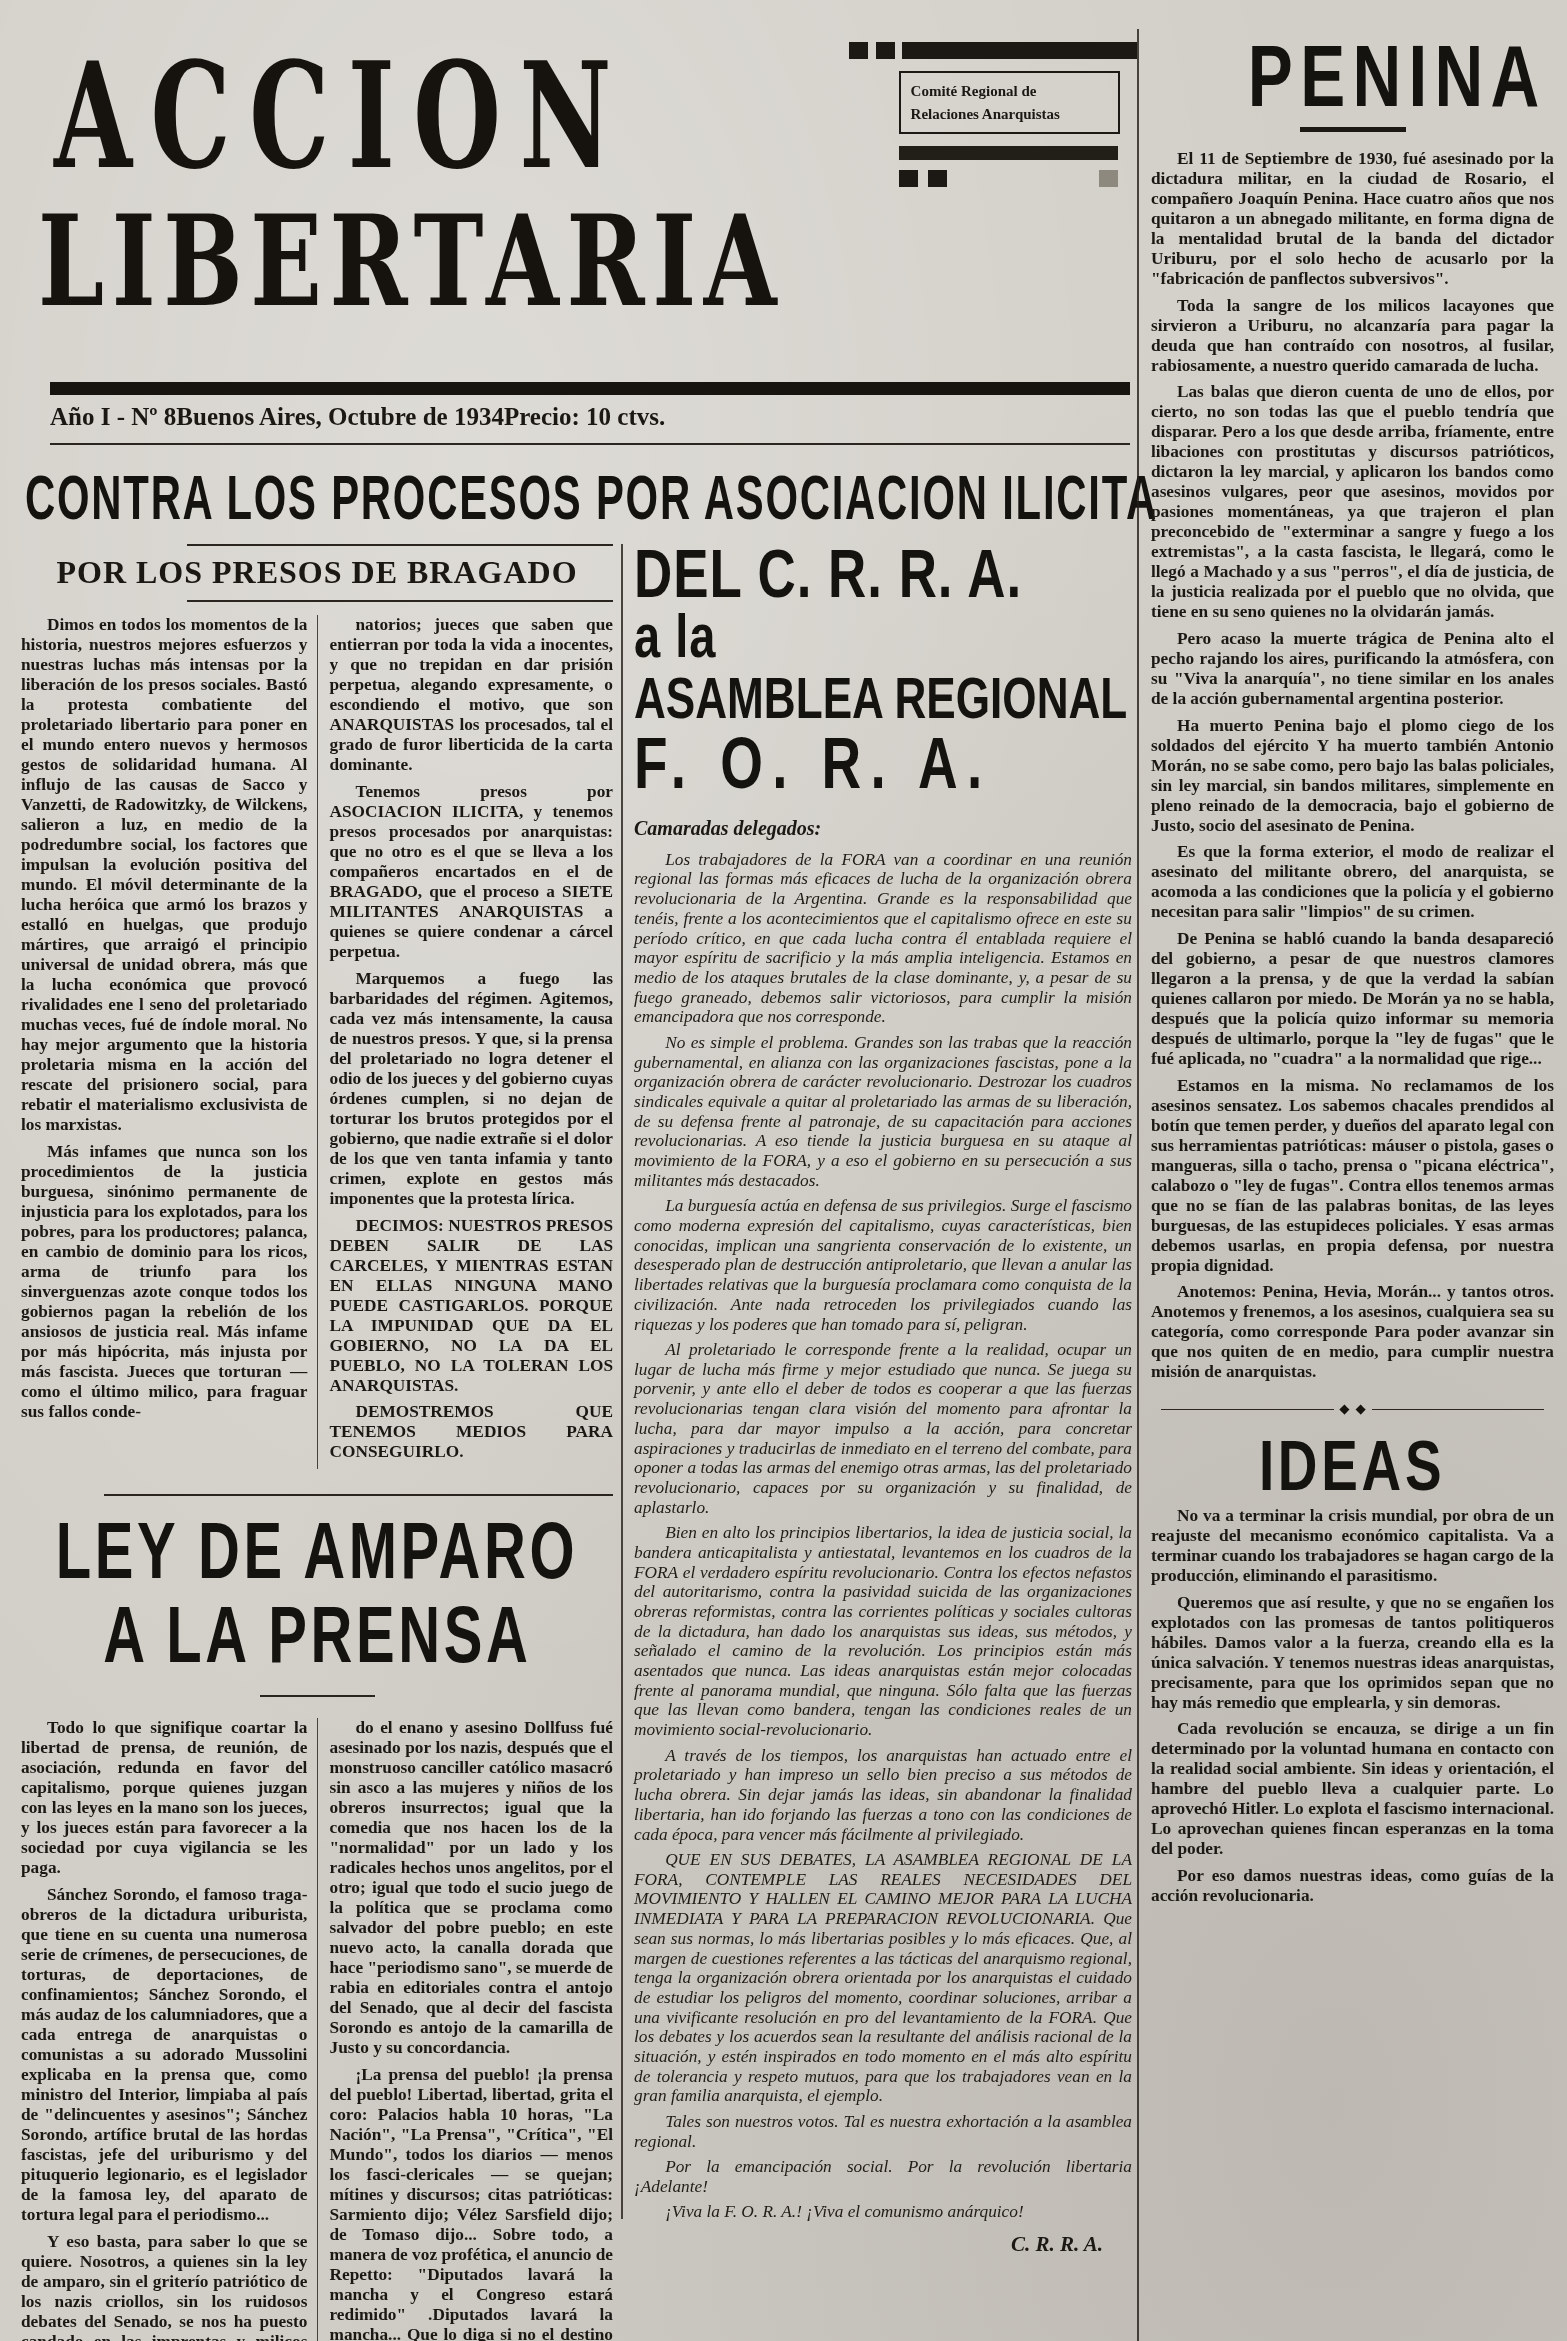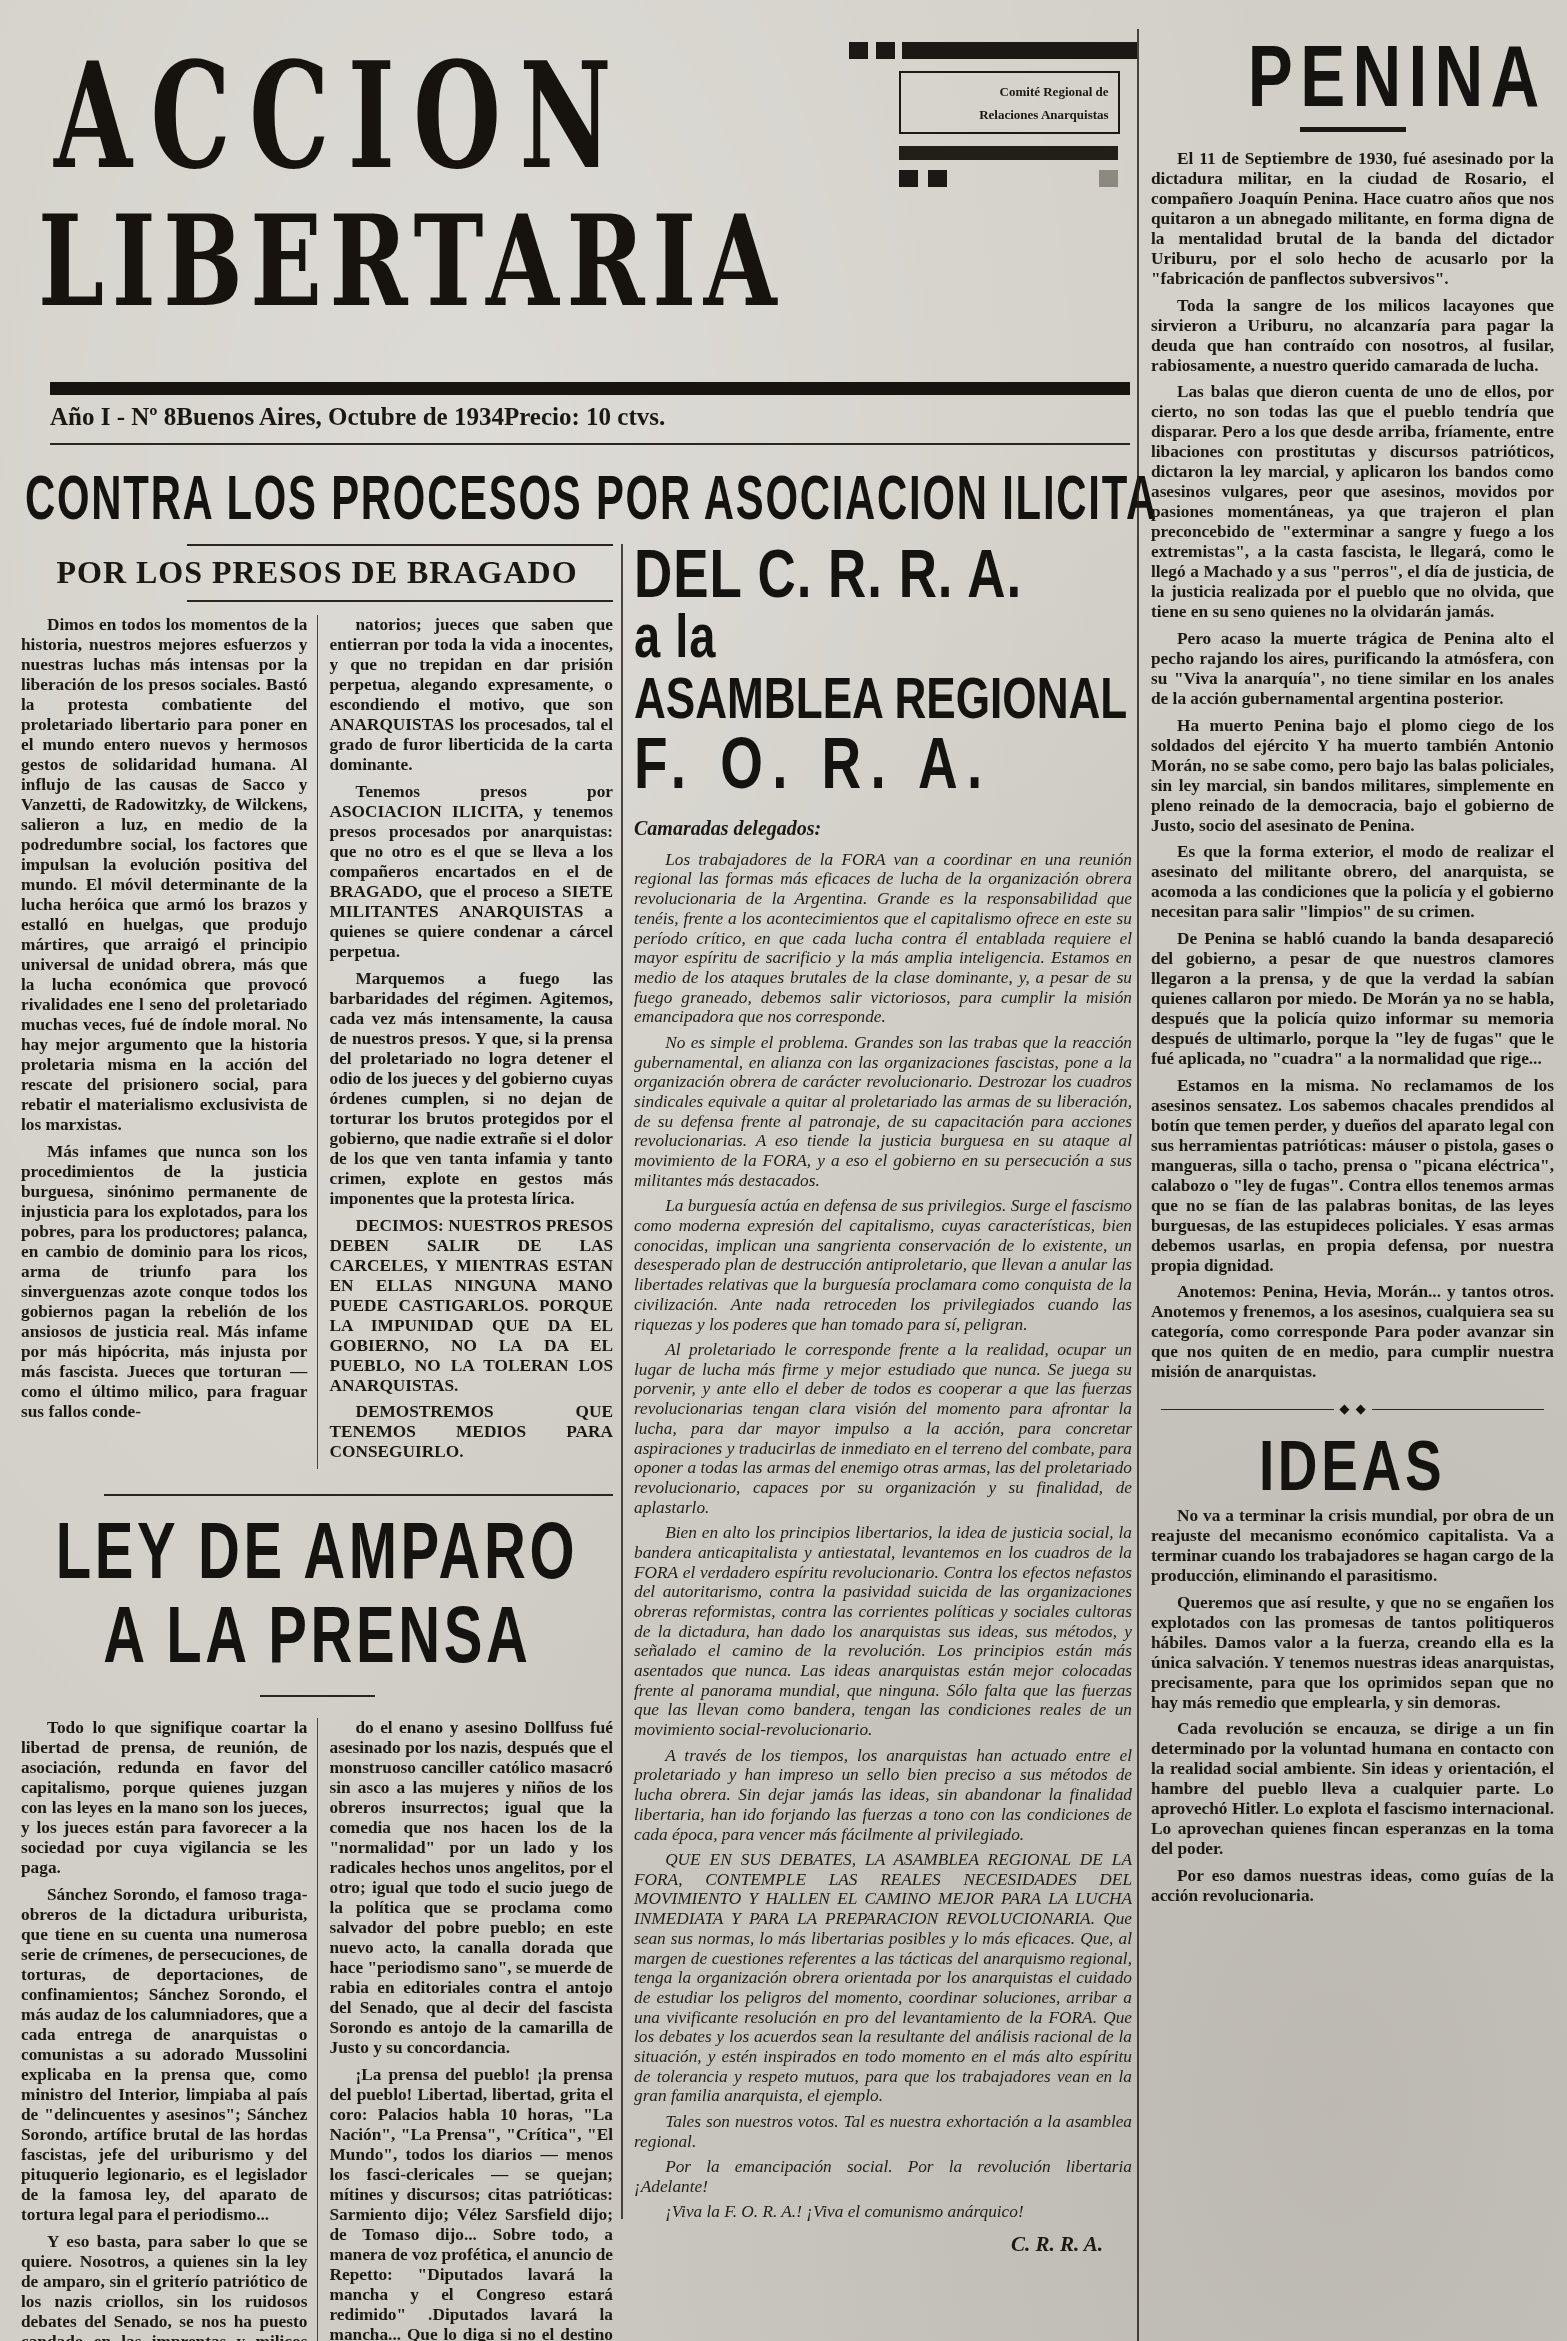--- a/index.html
+++ b/index.html
@@ -21,21 +21,21 @@
   .mast2{position:absolute;left:38px;top:198px;font-family:"DejaVu Serif",serif;font-weight:bold;
          font-size:119px;letter-spacing:9.6px;line-height:1;transform:scale(.79,1.06);transform-origin:top left;color:#16130e;}
 
   
   .comite{position:absolute;left:849px;top:42px;width:288px;}
   .bar-row{display:flex;align-items:center;gap:7.7px;}
   .sq{width:19px;height:17.3px;background:#1c1914;}
   .sq.gray{background:#8d897f;}
   .longbar{flex:1;height:17.3px;background:#1c1914;}
   .comite-box{margin-top:11.5px;margin-left:50px;border:2.9px solid #1c1914;padding:7.7px 9.6px 5.8px;width:198px;}
-  .comite-box div{font-weight:bold;font-size:13px;line-height:23px;text-align:right;}
+  .comite-box div{font-weight:bold;font-size:15px;line-height:23px;}
   .bar2{margin-top:11.5px;margin-left:50px;width:219px;height:14.4px;background:#221f19;}
   .row3{margin-top:9.6px;margin-left:50px;display:flex;gap:9.6px;align-items:center;width:219px;}
   .row3 .spacer{flex:1;}
 
   
   .thickbar{position:absolute;left:50px;top:382px;width:1080px;height:12.5px;background:#17140f;}
   .dateline{position:absolute;left:50px;top:403px;width:1080px;display:flex;
             align-items:baseline;font-weight:bold;font-size:25px;border-bottom:2.9px solid #2a261f;padding-bottom:11.5px;}
 
   .main-head{position:absolute;left:25px;top:467px;width:1105px;}

